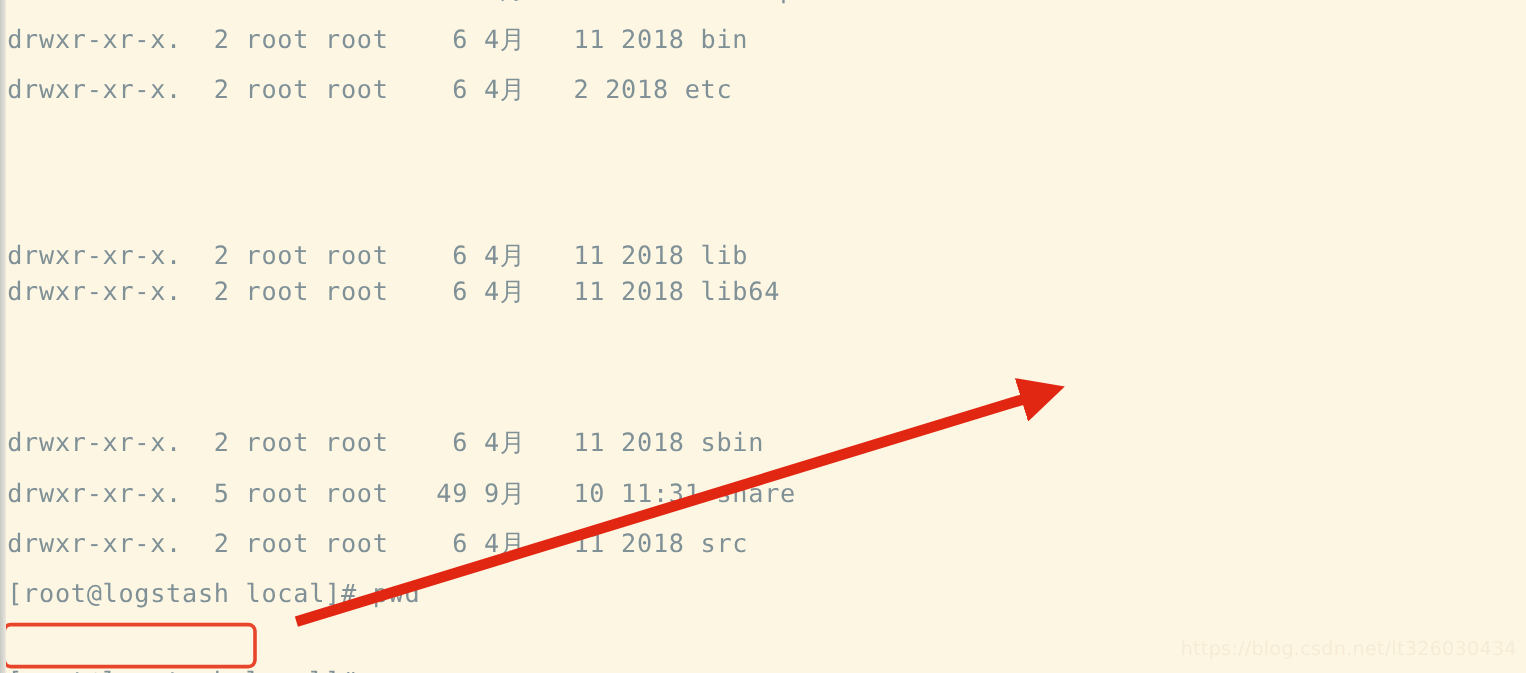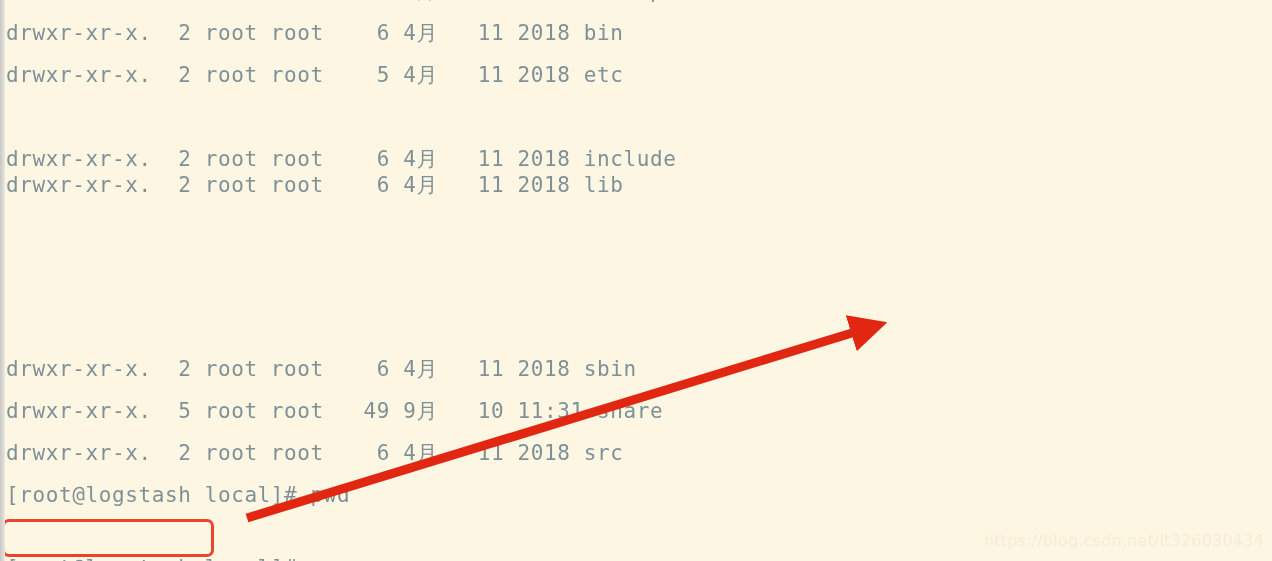--- a/index.html
+++ b/index.html
@@ -104,27 +104,27 @@
 <div id="terminal">
 
   <div id="left-edge"></div>
 
   <div id="screen-text">
 
     <div class="line clipped-top">drwxr-xr-x.  2 root root    6 4月   11 2018 backup</div>
 
     <div class="line" style="top:12px">drwxr-xr-x.  2 root root    6 4月   11 2018 bin</div>
 
-    <div class="line" style="top:54px">drwxr-xr-x.  2 root root    5 4月   11 2018 etc</div>
+    <div class="line" style="top:54px">drwxr-xr-x.  2 root root    6 4月   2 2018 etc</div>
 
 
-    <div class="line" style="top:138px">drwxr-xr-x.  2 root root    6 4月   11 2018 include</div>
 
-    <div class="line" style="top:164px">drwxr-xr-x.  2 root root    6 4月   11 2018 lib</div>
+    <div class="line" style="top:192px">drwxr-xr-x.  2 root root    6 4月   11 2018 lib</div>
 
+    <div class="line" style="top:222px">drwxr-xr-x.  2 root root    6 4月   11 2018 lib64</div>
 
 
 
     <div class="line" style="top:348px">drwxr-xr-x.  2 root root    6 4月   11 2018 sbin</div>
 
     <div class="line" style="top:390px">drwxr-xr-x.  5 root root   49 9月   10 11:31 share</div>
 
     <div class="line" style="top:432px">drwxr-xr-x.  2 root root    6 4月   11 2018 src</div>
 
     <div class="line" style="top:474px">[root@logstash local]# pwd</div>

